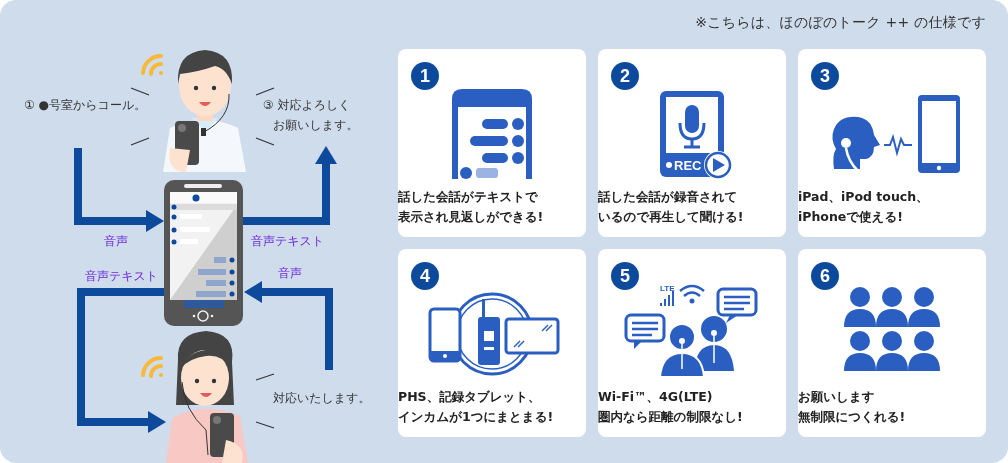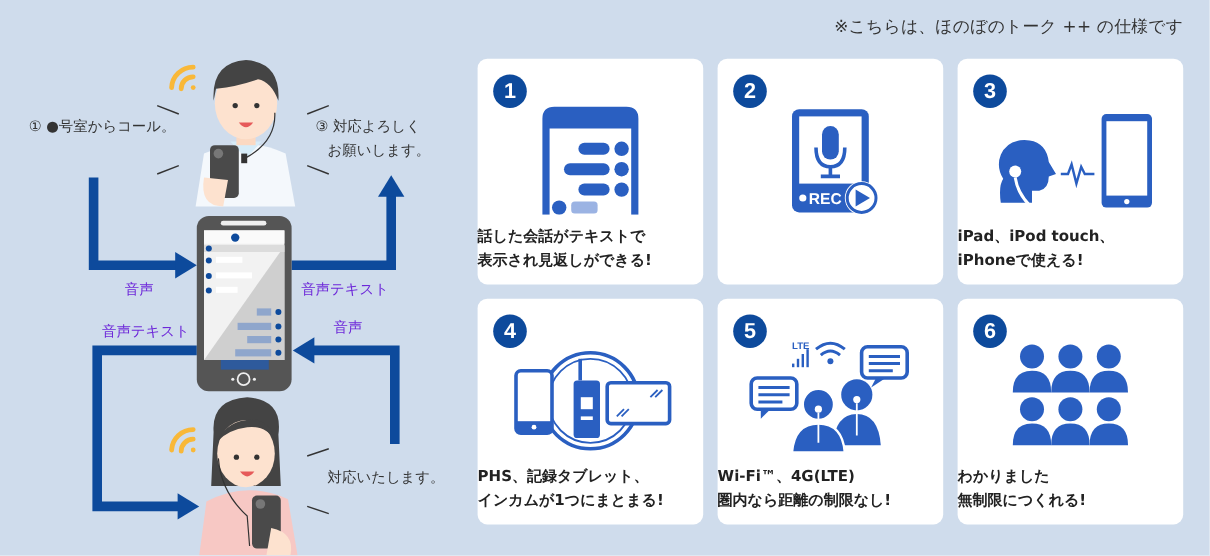--- a/index.html
+++ b/index.html
@@ -1,20 +1,20 @@
 <!DOCTYPE html>
 <html><head>
 <meta charset="utf-8">
 <style>
   * { box-sizing: border-box; margin: 0; padding: 0; }
   html, body { width: 1008px; height: 463px; overflow: hidden; background: #ffffff; }
   body { font-family: "DejaVu Sans", "Liberation Sans", sans-serif; color: #333; }
   .stage {
     position: absolute; left: 0; top: 0; width: 1008px; height: 463px;
-    background: #cfdcec; border-radius: 0; overflow: hidden;
+    background: #cfdcec; border-radius: 16px; overflow: hidden;
   }
   .note {
     position: absolute; right: 22px; top: 14px; font-size: 14px; color: #333;
     letter-spacing: 0.2px;
   }
   .card {
     position: absolute; width: 188px; height: 188px; background: #fff;
     border-radius: 8px;
   }
   .card .num {
@@ -180,20 +180,24 @@
       <rect x="63" y="26" width="14" height="28" rx="7" fill="#2a5fc1"></rect>
       <path d="M58 44 Q58 60 70 60 Q82 60 82 44" fill="none" stroke="#2a5fc1" stroke-width="3"></path>
       <line x1="70" y1="60" x2="70" y2="68" stroke="#2a5fc1" stroke-width="3"></line>
       <line x1="62" y1="68" x2="78" y2="68" stroke="#2a5fc1" stroke-width="3"></line>
       <circle cx="47" cy="86" r="3" fill="#fff"></circle>
       <text x="52" y="91" fill="#fff" font-size="13" font-weight="bold" font-family="Liberation Sans, sans-serif">REC</text>
       <circle cx="96" cy="86" r="14" fill="#fff"></circle>
       <circle cx="96" cy="86" r="12" fill="none" stroke="#2a5fc1" stroke-width="2.5"></circle>
       <polygon points="91,79 91,93 103,86" fill="#2a5fc1"></polygon>
     </svg>
+    <div class="cap">
+      <div>話した会話が録音されて</div>
+      <div>いるので再生して聞ける!</div>
+    </div>
   </div>
 
   <div class="card" style="left:798px;top:49px;">
     <div class="num">3</div>
     <svg class="icon" viewBox="0 0 140 100">
       <path d="M12 90 Q10 76 14 70 Q8 60 12 50 Q18 36 36 38 Q50 40 52 56 L58 66 L52 68 Q52 78 44 80 L38 80 L38 90 Z" fill="#2a5fc1"></path>
       <circle cx="24" cy="64" r="5" fill="#fff"></circle>
       <path d="M24 69 Q26 82 36 92" stroke="#fff" stroke-width="2.5" fill="none"></path>
       <polyline points="62,66 68,66 71,58 75,74 79,60 82,66 90,66" fill="none" stroke="#2a5fc1" stroke-width="2"></polyline>
       <rect x="96" y="16" width="42" height="78" rx="4" fill="#2a5fc1"></rect>
@@ -286,18 +290,18 @@
           <path d="M86 48 Q86 30 102 30 Q118 30 118 48 Z"></path>
         <circle cx="38" cy="62" r="10"></circle>
           <path d="M22 92 Q22 74 38 74 Q54 74 54 92 Z"></path>
         <circle cx="70" cy="62" r="10"></circle>
           <path d="M54 92 Q54 74 70 74 Q86 74 86 92 Z"></path>
         <circle cx="102" cy="62" r="10"></circle>
           <path d="M86 92 Q86 74 102 74 Q118 74 118 92 Z"></path>
       </g>
     </svg>
     <div class="cap">
-      <div>わかりました</div>
+      <div>お願いします</div>
       <div>無制限につくれる!</div>
     </div>
   </div>
 
 </div>
 
 </body></html>

